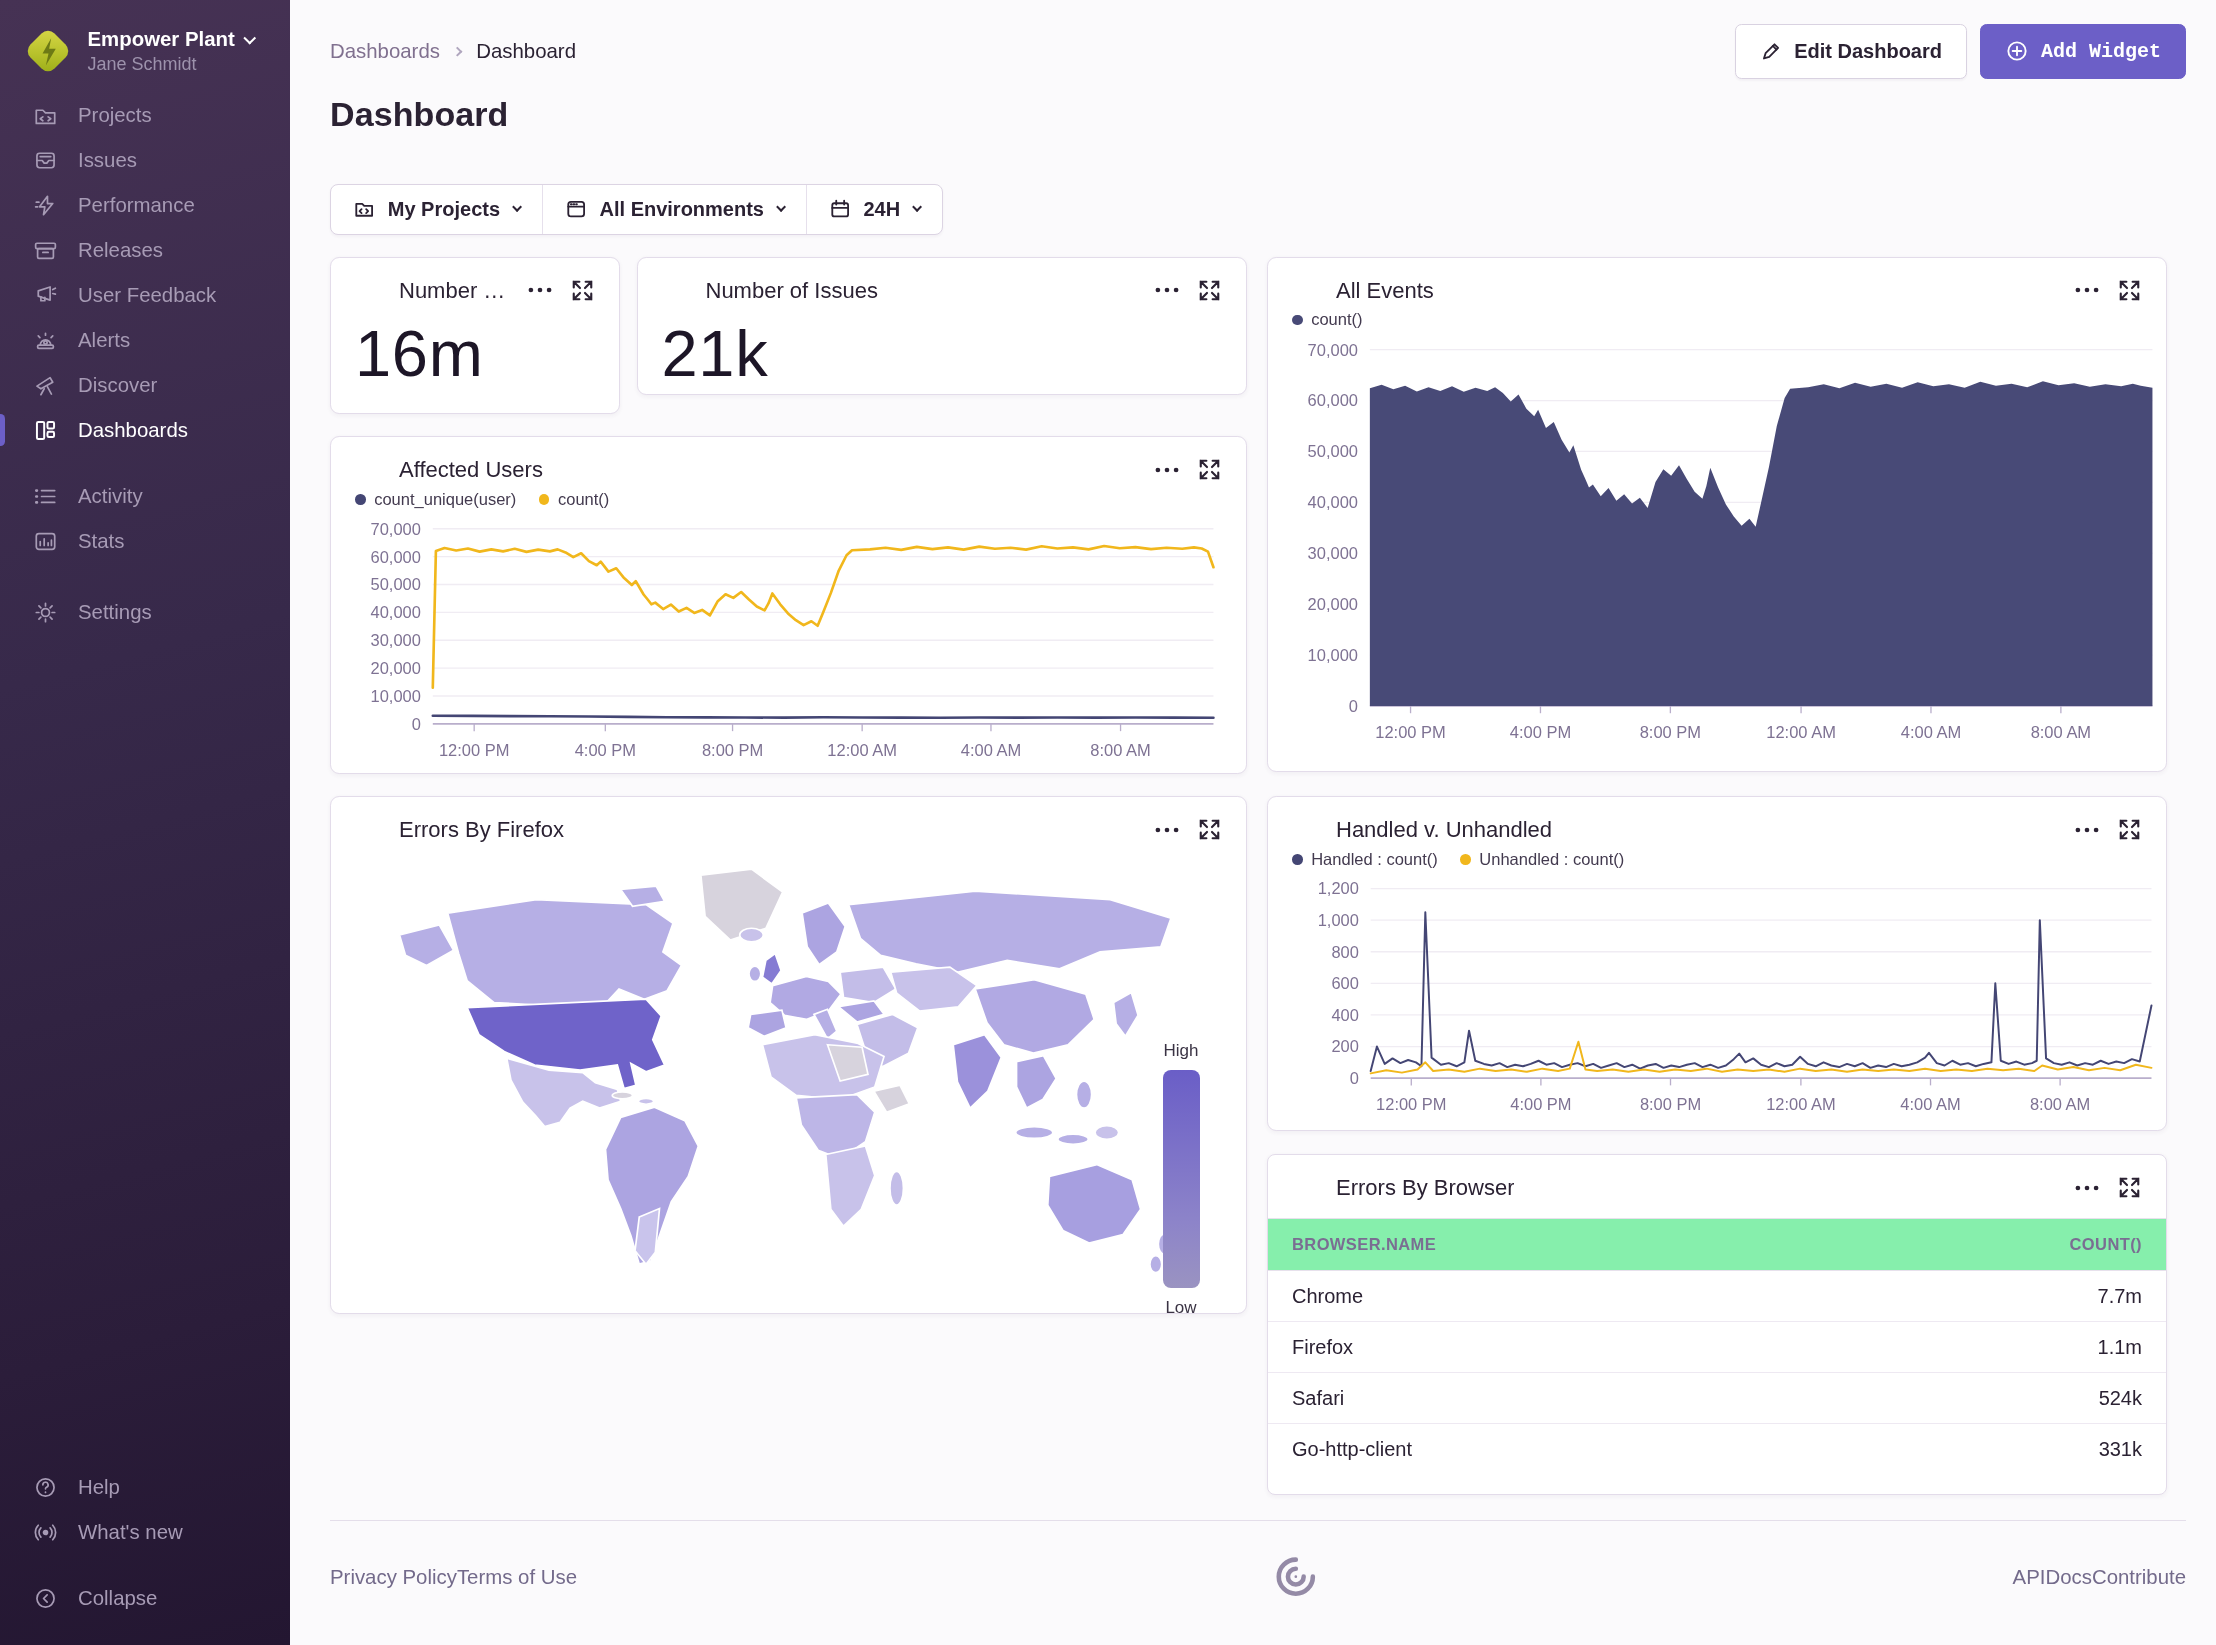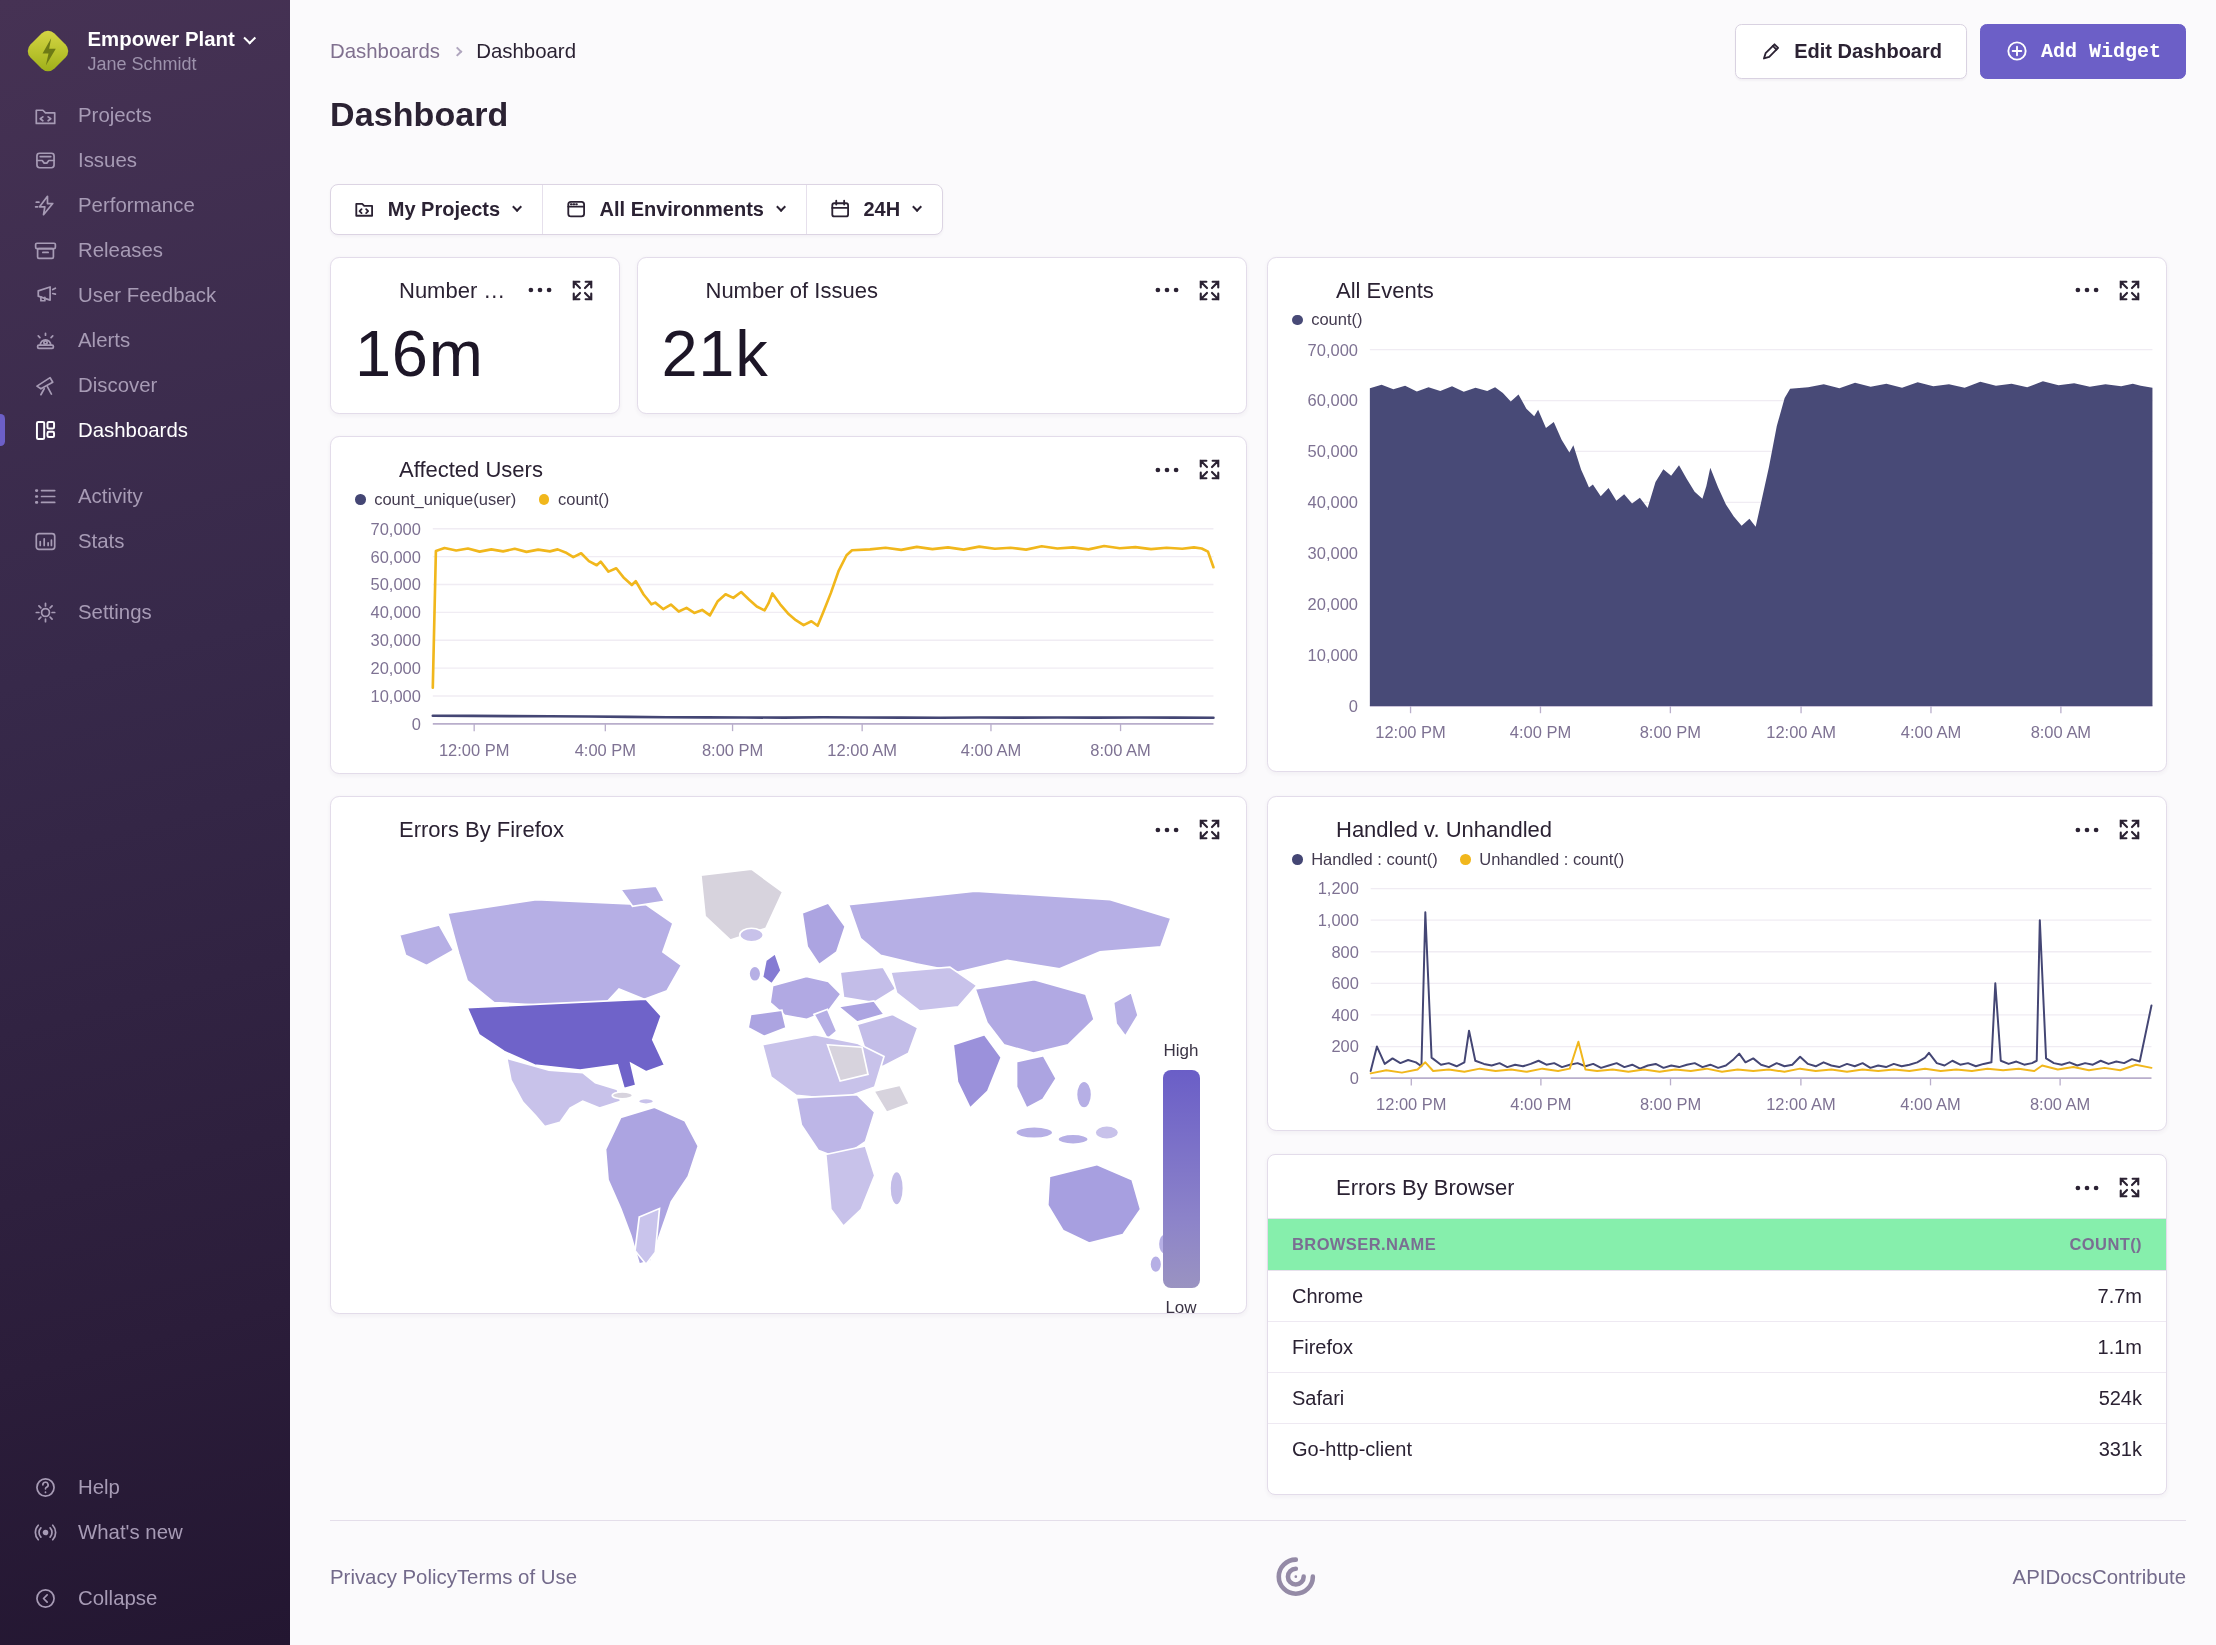--- a/index.html
+++ b/index.html
@@ -83,21 +83,21 @@
   .big-number { font-size: 65px; font-weight: 500; color: #1D1627; padding: 12px 24px 0 24px; letter-spacing: 0.7px; }
   .legend { display: flex; gap: 22.4px; padding: 6.6px 24px 0 24px; }
   .litem { display: flex; align-items: center; gap: 8.6px; font-size: 16.5px; color: #433A4F; }
   .dot { width: 10.6px; height: 10.6px; border-radius: 50%; display: inline-block; }
   .chart { padding: 9.2px 24px 6.6px 24px; }
   .chart svg { display: block; }
   svg text.tick { font-family: "Liberation Sans", sans-serif; font-size: 25px; fill: #7E7293; }
 
   .row-numbers { display: flex; gap: 16.5px; }
   .card-num-sm { width: 290px; height: 157px; }
-  .card-num-lg { width: 610px; height: 157px; }
+  .card-num-lg { width: 610px; height: 138px; }
   .card-affected { height: 338px; margin-top: 22.4px; }
   .card-map { height: 518px; margin-top: 22px; }
   .card-events { height: 515px; }
   .card-handled { height: 335px; margin-top: 24.4px; }
   .card-table { height: 341px; margin-top: 23px; overflow: hidden; border-radius: 8px; }
 
   
   .map-wrap { position: relative; padding: 10.6px 24px 0 24px; }
   .map-wrap svg.worldmap { width: 869px; height: 422px; }
   .map-scale { position: absolute; right: 42px; top: 198px; width: 46px; text-align: center; }

